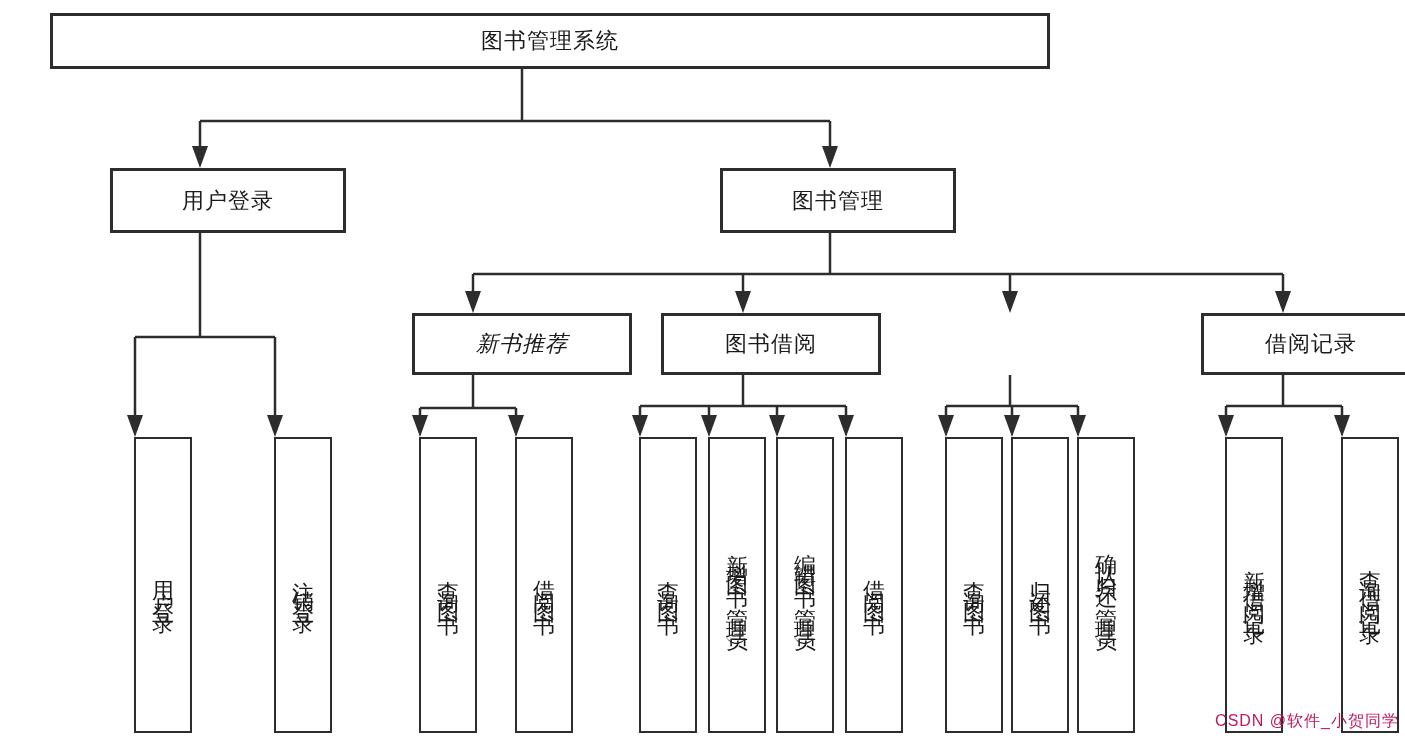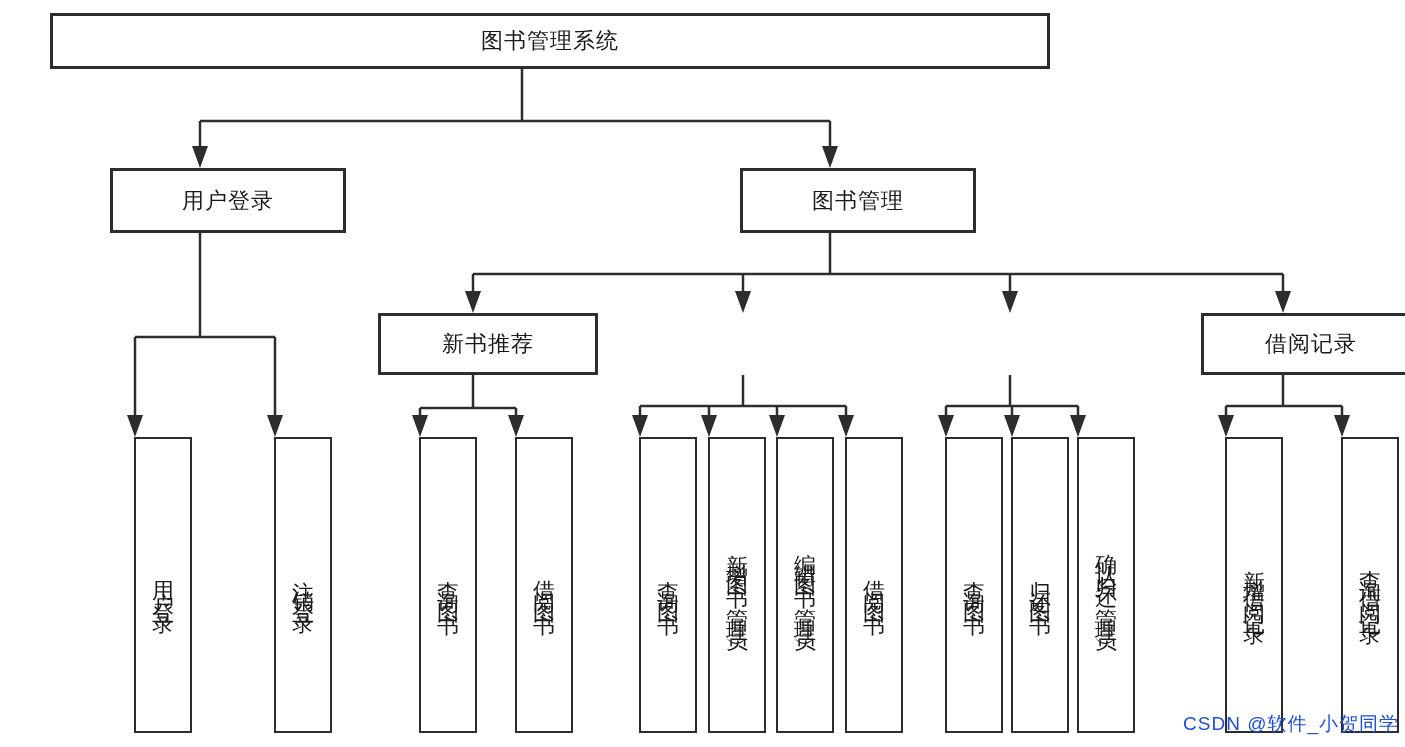--- a/index.html
+++ b/index.html
@@ -49,22 +49,22 @@
   .leaf span {
     writing-mode: vertical-rl;
     line-height: 1;
     letter-spacing: 11px;
     font-size: 22px;
   }
   .watermark {
     position: absolute;
     right: 6px;
     top: 711px;
-    font-size: 19px;
-    color: #1d4ed8;
+    font-size: 16px;
+    color: #be185d;
     letter-spacing: 1px;
     z-index: 3;
     white-space: nowrap;
   }
 </style>
 </head>
 <body>
 
 <div class="canvas">
 
@@ -134,26 +134,29 @@
     </g>
   </svg>
 
   <div class="box root-box">
     <span>图书管理系统</span>
   </div>
 
   <div class="box lvl1-box" style="left:82px;">
     <span>用户登录</span>
   </div>
-  <div class="box lvl1-box" style="left:712px;align-items:center;">
+  <div class="box lvl1-box" style="left:692px;align-items:center;">
     <span>图书管理</span>
   </div>
 
-  <div class="box lvl2-box" style="left:350px;">
+  <div class="box lvl2-box" style="left:384px;font-style:italic;">
     <span>新书推荐</span>
+  </div>
+  <div class="box lvl2-box" style="left:633px;">
+    <span>图书借阅</span>
   </div>
   <div class="box lvl2-box" style="left:1173px;">
     <span>借阅记录</span>
   </div>
 
   <div class="box leaf" style="left:106px;">
     <span>用户登录</span>
   </div>
   <div class="box leaf" style="left:246px;">
     <span>注销登录</span>

